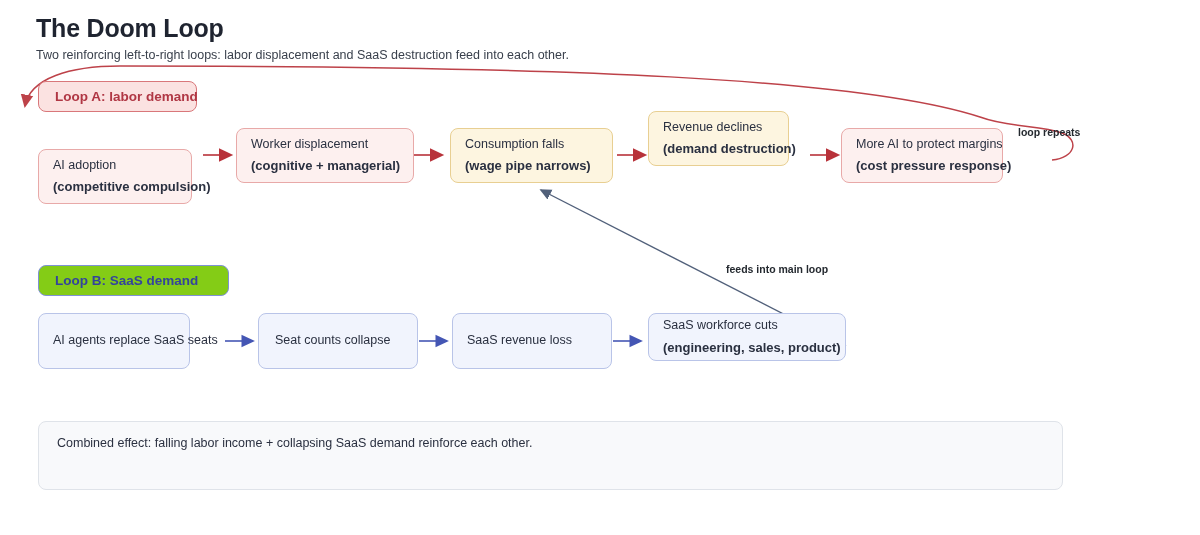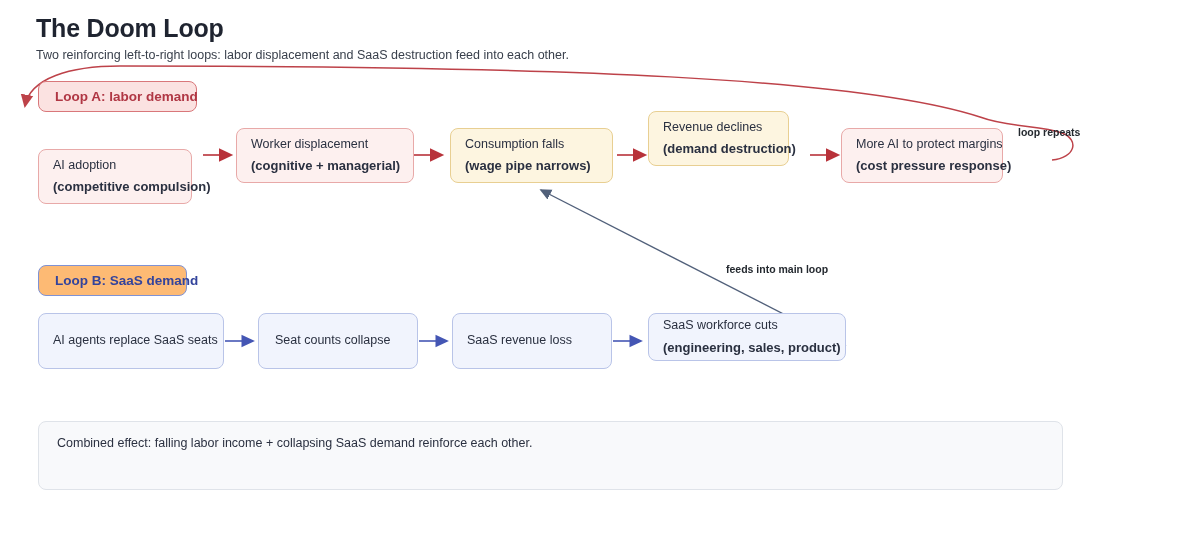--- a/index.html
+++ b/index.html
@@ -30,22 +30,22 @@
     position: absolute; display: flex; align-items: center;
     height: 31px; padding: 0 16px;
     border-radius: 8px; font-size: 13.5px; font-weight: bold;
     white-space: nowrap;
   }
   .badge-a {
     left: 38px; top: 81px; width: 159px;
     background: #fbe2e1; border: 1px solid #d9777a; color: #b03744;
   }
   .badge-b {
-    left: 38px; top: 265px; width: 149px;
-    background: #fdba74; border: 1px solid #7f92d4; color: #33449c;
+    left: 38px; top: 265px; width: 191px;
+    background: #84cc16; border: 1px solid #7f92d4; color: #33449c;
   }
 
   
   .node {
     position: absolute; border-radius: 8px;
     display: flex; flex-direction: column; justify-content: center;
     padding: 0 14px;
   }
   .node .l1 { font-size: 12.5px; color: #2a3040; line-height: 1.25; white-space: nowrap; }
   .node .l2 { font-size: 13px; font-weight: bold; color: #2a3040; line-height: 1.25;
@@ -143,21 +143,21 @@
     <div class="l1">More AI to protect margins</div>
     <div class="l2">(cost pressure response)</div>
   </div>
 
   <div class="elabel" style="left:1018px; top:126px;">loop repeats</div>
 
   <div class="badge badge-b">
     <span>Loop B: SaaS demand</span>
   </div>
 
-  <div class="node n-blue single" style="left:38px;  top:313px; width:186px; height:56px;">
+  <div class="node n-blue single" style="left:38px;  top:313px; width:152px; height:56px;">
     <div class="l1">AI agents replace SaaS seats</div>
   </div>
 
   <div class="node n-blue single" style="left:258px; top:313px; width:160px; height:56px;padding-left:16px;">
     <div class="l1">Seat counts collapse</div>
   </div>
 
   <div class="node n-blue single" style="left:452px; top:313px; width:160px; height:56px;">
     <div class="l1">SaaS revenue loss</div>
   </div>

